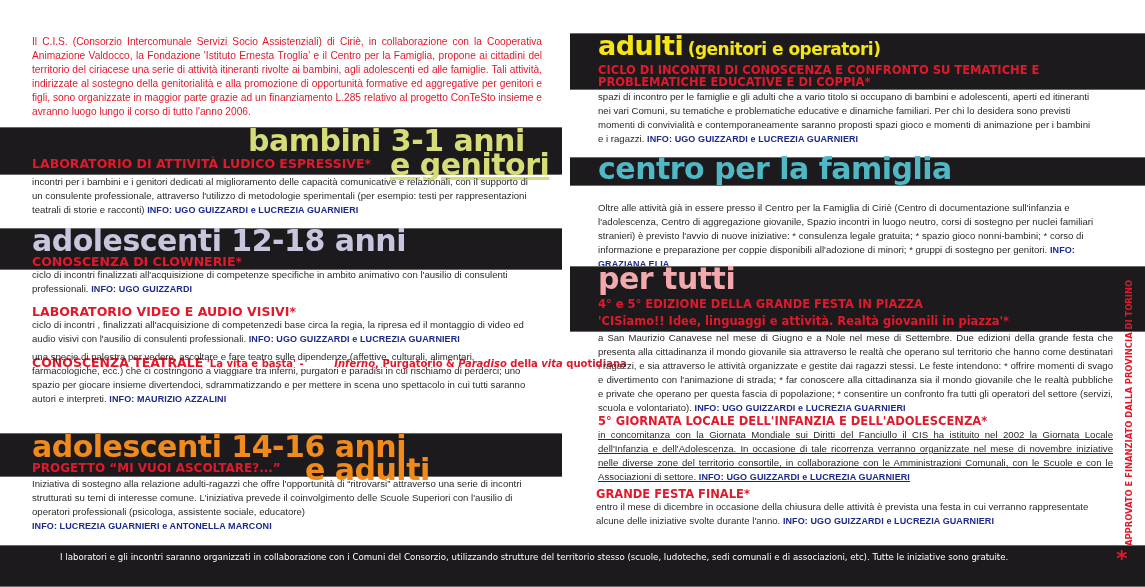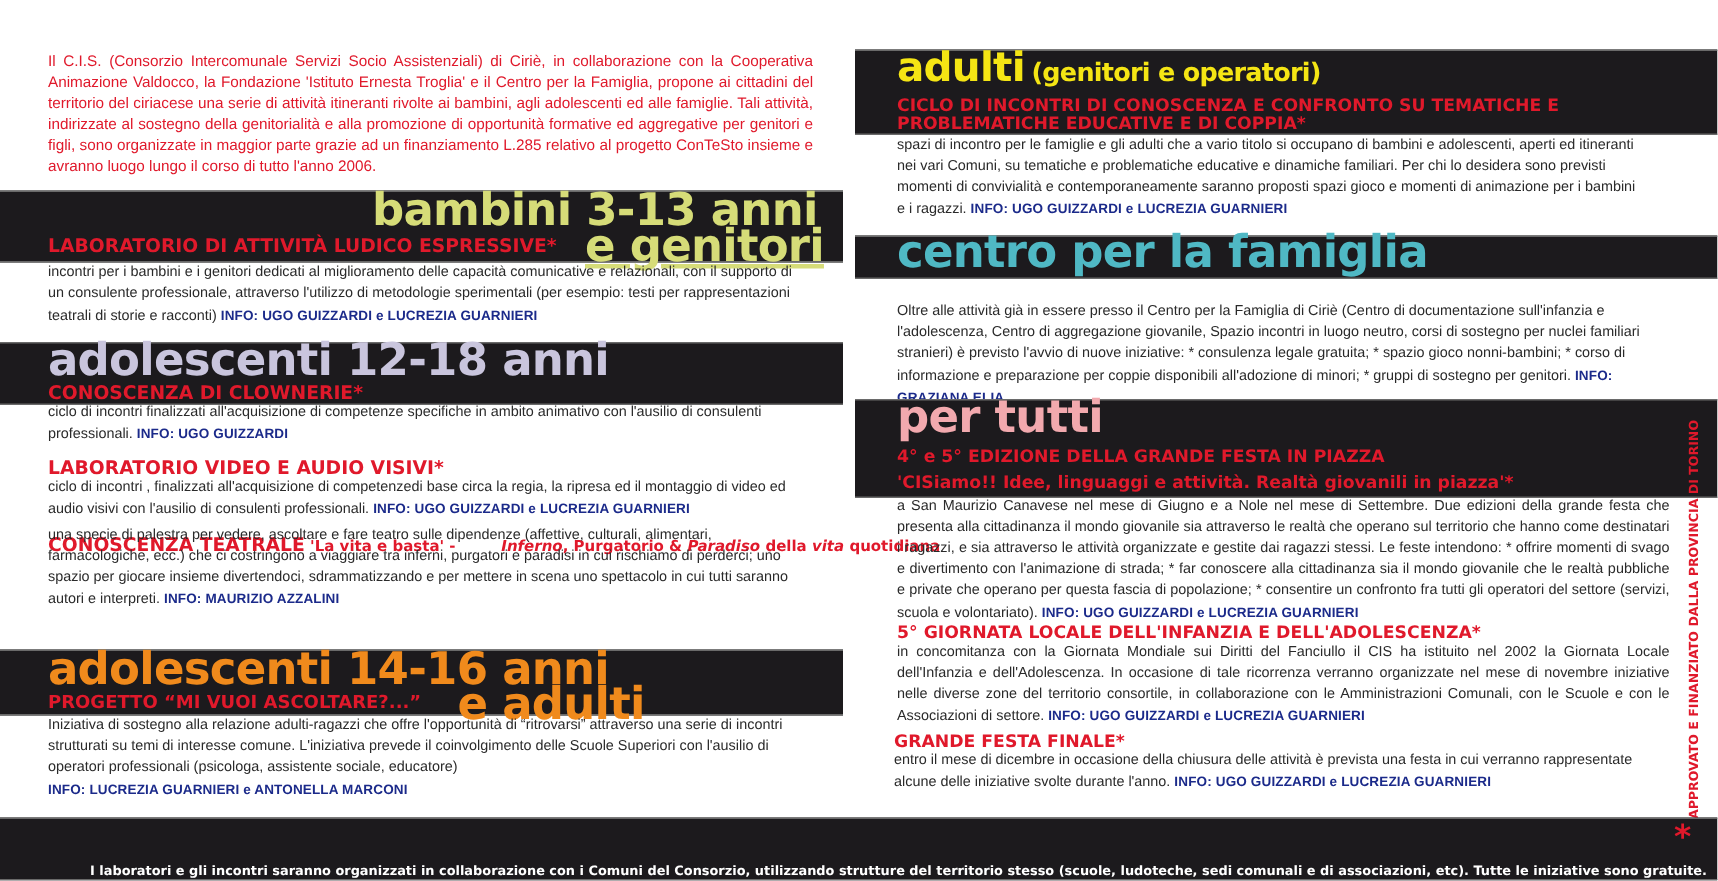--- a/index.html
+++ b/index.html
@@ -9,31 +9,31 @@
   .intro{left:32px;top:35px;width:510px;font-size:10.2px;line-height:14px;color:#e0192b;text-align:justify;}
   .intro b{font-weight:400;}
   .body{font-size:9.6px;line-height:14px;color:#2a2a2a;}
   .info{color:#1b2a8a;font-weight:900;font-size:9px;letter-spacing:0.1px;}
   .big{font-family:"DejaVu Sans",sans-serif;font-weight:bold;letter-spacing:-0.5px;line-height:1;white-space:nowrap;}
   .sub{font-family:"DejaVu Sans",sans-serif;font-weight:bold;color:#e0192b;white-space:nowrap;line-height:1;}
   .sectitle{font-family:"DejaVu Sans",sans-serif;font-weight:bold;color:#e0192b;font-size:11.5px;white-space:nowrap;}
   .vert{position:absolute;left:1118px;top:280px;width:22px;height:265px;}
   .vert span{position:absolute;left:50%;top:50%;transform:translate(-50%,-50%) rotate(-90deg);white-space:nowrap;font-family:"DejaVu Sans",sans-serif;font-weight:bold;color:#e0192b;font-size:8.4px;}
   .star{position:absolute;left:1116px;top:546px;color:#e0192b;font-size:22px;font-weight:bold;font-family:"DejaVu Sans",sans-serif;}
-  .footer-text{position:absolute;left:60px;top:576px;font-family:"DejaVu Sans",sans-serif;font-weight:bold;font-size:8.6px;color:#ffffff;white-space:nowrap;}
+  .footer-text{position:absolute;left:60px;top:552px;font-family:"DejaVu Sans",sans-serif;font-weight:normal;font-size:8.6px;color:#ffffff;white-space:nowrap;}
 </style>
 </head>
 <body>
 
 <div class="abs intro">
   <span>Il </span><b>C.I.S.</b><span> (Consorzio Intercomunale Servizi Socio Assistenziali) di Ciriè, in collaborazione con la </span><b>Cooperativa Animazione Valdocco</b><span>, la </span><b>Fondazione 'Istituto Ernesta Troglia'</b><span> e il </span><b>Centro per la Famiglia</b><span>, propone ai cittadini del territorio del ciriacese una serie di attività itineranti rivolte ai bambini, agli adolescenti ed alle famiglie. Tali attività, indirizzate al </span><b>sostegno della genitorialità e alla promozione di opportunità formative ed aggregative per genitori e figli</b><span>, sono organizzate in maggior parte grazie ad un finanziamento L.285 relativo al progetto </span><b>ConTeSto insieme</b><span> e avranno luogo lungo il corso di tutto l'anno 2006.</span>
 </div>
 
 <div class="band" style="left:0;top:127px;width:562px;height:46px;"></div>
-<div class="abs big" style="left:248px;top:126px;font-size:30px;color:#d6dc78;">bambini 3-13 anni</div>
+<div class="abs big" style="left:248px;top:126px;font-size:30px;color:#d6dc78;">bambini 3-1 anni</div>
 <div class="abs big" style="left:390px;top:150px;font-size:30px;color:#d6dc78;text-decoration:underline;">e genitori</div>
 <div class="abs sub" style="left:32px;top:158px;font-size:12.5px;">LABORATORIO DI ATTIVITÀ LUDICO ESPRESSIVE*</div>
 <div class="abs body" style="left:32px;top:175px;width:500px;">
   <span>incontri per i bambini e i genitori dedicati al miglioramento delle capacità comunicative e relazionali, con il supporto di un consulente professionale, attraverso l'utilizzo di metodologie sperimentali (per esempio: testi per rappresentazioni teatrali di storie e racconti) </span><span class="info">INFO: UGO GUIZZARDI e LUCREZIA GUARNIERI</span>
 </div>
 
 <div class="band" style="left:0;top:228px;width:562px;height:40px;"></div>
 <div class="abs big" style="left:32px;top:226px;font-size:30px;color:#c9c5dd;">adolescenti 12-18 anni</div>
 <div class="abs sub" style="left:32px;top:256px;font-size:12.5px;">CONOSCENZA DI CLOWNERIE*</div>
 <div class="abs body" style="left:32px;top:268px;width:500px;">
@@ -79,21 +79,21 @@
 
 <div class="band" style="left:570px;top:266px;width:575px;height:64px;"></div>
 <div class="abs big" style="left:598px;top:264px;font-size:30px;color:#f2a9ae;">per tutti</div>
 <div class="abs sub" style="left:598px;top:299px;font-size:11.5px;">4° e 5° EDIZIONE DELLA GRANDE FESTA IN PIAZZA</div>
 <div class="abs sub" style="left:598px;top:316px;font-size:11.5px;">'CISiamo!! Idee, linguaggi e attività. Realtà giovanili in piazza'*</div>
 <div class="abs body" style="left:598px;top:331px;width:515px;text-align:justify;">
   <span>a San Maurizio Canavese nel mese di Giugno e a Nole nel mese di Settembre. Due edizioni della grande festa che presenta alla cittadinanza il mondo giovanile sia attraverso le realtà che operano sul territorio che hanno come destinatari i ragazzi, e sia attraverso le attività organizzate e gestite dai ragazzi stessi. Le feste intendono: * offrire momenti di svago e divertimento con l'animazione di strada; * far conoscere alla cittadinanza sia il mondo giovanile che le realtà pubbliche e private che operano per questa fascia di popolazione; * consentire un confronto fra tutti gli operatori del settore (servizi, scuola e volontariato). </span><span class="info">INFO: UGO GUIZZARDI e LUCREZIA GUARNIERI</span>
 </div>
 
 <div class="abs sectitle" style="left:598px;top:414px;">5° GIORNATA LOCALE DELL'INFANZIA E DELL'ADOLESCENZA*</div>
-<div class="abs body" style="left:598px;top:428px;width:515px;text-align:justify;">
+<div class="abs body" style="left:598px;top:428px;width:515px;text-align:justify;text-decoration:underline;">
   <span>in concomitanza con la Giornata Mondiale sui Diritti del Fanciullo il CIS ha istituito nel 2002 la Giornata Locale dell'Infanzia e dell'Adolescenza. In occasione di tale ricorrenza verranno organizzate nel mese di novembre iniziative nelle diverse zone del territorio consortile, in collaborazione con le Amministrazioni Comunali, con le Scuole e con le Associazioni di settore. </span><span class="info">INFO: UGO GUIZZARDI e LUCREZIA GUARNIERI</span>
 </div>
 
 <div class="abs sectitle" style="left:596px;top:487px;">GRANDE FESTA FINALE*</div>
 <div class="abs body" style="left:596px;top:500px;width:500px;">
   <span>entro il mese di dicembre in occasione della chiusura delle attività è prevista una festa in cui verranno rappresentate alcune delle iniziative svolte durante l'anno. </span><span class="info">INFO: UGO GUIZZARDI e LUCREZIA GUARNIERI</span>
 </div>
 
 <div class="vert">
   <span>APPROVATO E FINANZIATO DALLA PROVINCIA DI TORINO</span>

